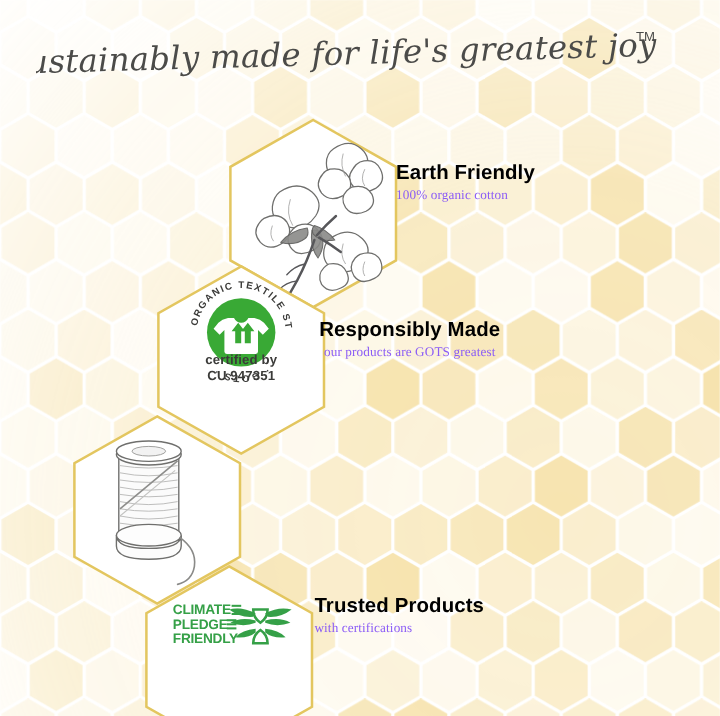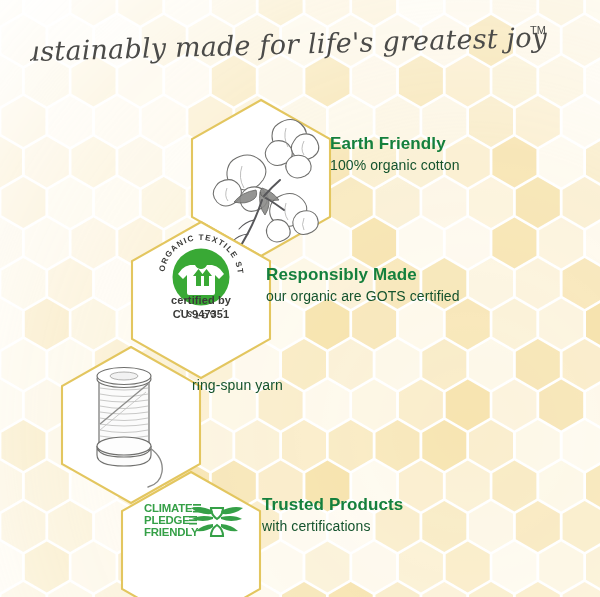--- a/index.html
+++ b/index.html
@@ -21,27 +21,27 @@
   }
   .headline svg{display:block;margin:0 auto;}
 
   
   .feature{position:absolute;z-index:4;}
   .hexwrap{position:absolute;}
   .hexwrap svg{display:block;}
 
   .textblock{position:absolute;z-index:6;}
   .f-title{
-    font-size:17px;font-weight:bold;color:#15803d;
+    font-size:17px;font-weight:bold;color:#000000;
     letter-spacing:.1px;line-height:1.22;margin:0 0 1px 0;
     white-space:nowrap;
   }
   .f-line{
-    font-size:14px;color:#14532d;line-height:1.40;
-    white-space:nowrap;letter-spacing:.1px;
+    font-size:11px;color:#8b5cf6;line-height:1.40;
+    white-space:nowrap;letter-spacing:.1px;font-family:Liberation Serif, serif;
   }
 
   
   .gots-stack{position:absolute;text-align:center;width:120px;z-index:6;}
   .gots-organic{font-size:11.5px;font-weight:bold;color:#3b3b39;letter-spacing:.2px;margin-top:3px;}
   .gots-cert{font-size:11px;font-weight:bold;color:#3b3b39;line-height:1.30;letter-spacing:.1px;}
 </style>
 </head>
 <body>
 
@@ -391,23 +391,23 @@
       <text font-family="'Liberation Sans',sans-serif" font-size="8.1" font-weight="bold" fill="#3b3b39" letter-spacing="1.6">
         <textPath href="#gotsBot" startOffset="50%" text-anchor="middle">· GOTS ·</textPath>
       </text>
     </svg>
 
     <div class="gots-stack" style="left:141px;top:293px;">
       <div class="gots-cert">certified by</div>
       <div class="gots-cert">CU 947351</div>
     </div>
 
-    <div class="textblock" style="left:266px;top:265px;">
+    <div class="textblock" style="left:266px;top:265px;text-align:center;">
       <div class="f-title">Responsibly Made</div>
-      <div class="f-line">our organic are GOTS certified</div>
+      <div class="f-line">our products are GOTS greatest</div>
     </div>
   </div>
 
   <div class="feature">
 
     <div class="hexwrap" style="left:58px;top:345px;">
       <svg width="146" height="160" viewBox="0 0 146 160">
         <polygon points="73,2 142,41 142,119 73,158 4,119 4,41" fill="#ffffff" stroke="#e3c65f" stroke-width="2.1"></polygon>
       </svg>
     </div>
@@ -436,21 +436,20 @@
       <ellipse cx="52" cy="18" rx="27" ry="8.5" fill="#ffffff" stroke="#6f6f6d" stroke-width="1.15"></ellipse>
       <ellipse cx="52" cy="18" rx="14" ry="4" fill="#f2f2f2" stroke="#9d9d9b" stroke-width="0.8"></ellipse>
 
       <path d="M25 88 q0 11 27 11 q27 0 27-11 l0 9 q0 11-27 11 q-27 0-27-11 z" fill="#fcfcfc" stroke="#6f6f6d" stroke-width="1.15"></path>
       <ellipse cx="52" cy="88" rx="27" ry="9" fill="#fdfdfd" stroke="#6f6f6d" stroke-width="1.15"></ellipse>
 
       <path d="M78 90 q14 10 12 24 q-2 12-14 15" fill="none" stroke="#8a8a88" stroke-width="1.35" stroke-linecap="round"></path>
     </svg>
 
     <div class="textblock" style="left:192px;top:376px;">
-      <div class="f-line">ring-spun yarn</div>
     </div>
   </div>
 
   <div class="feature">
 
     <div class="hexwrap" style="left:118px;top:470px;">
       <svg width="146" height="160" viewBox="0 0 146 160">
         <polygon points="73,2 142,41 142,119 73,158 4,119 4,41" fill="#ffffff" stroke="#e3c65f" stroke-width="2.1"></polygon>
       </svg>
     </div>

